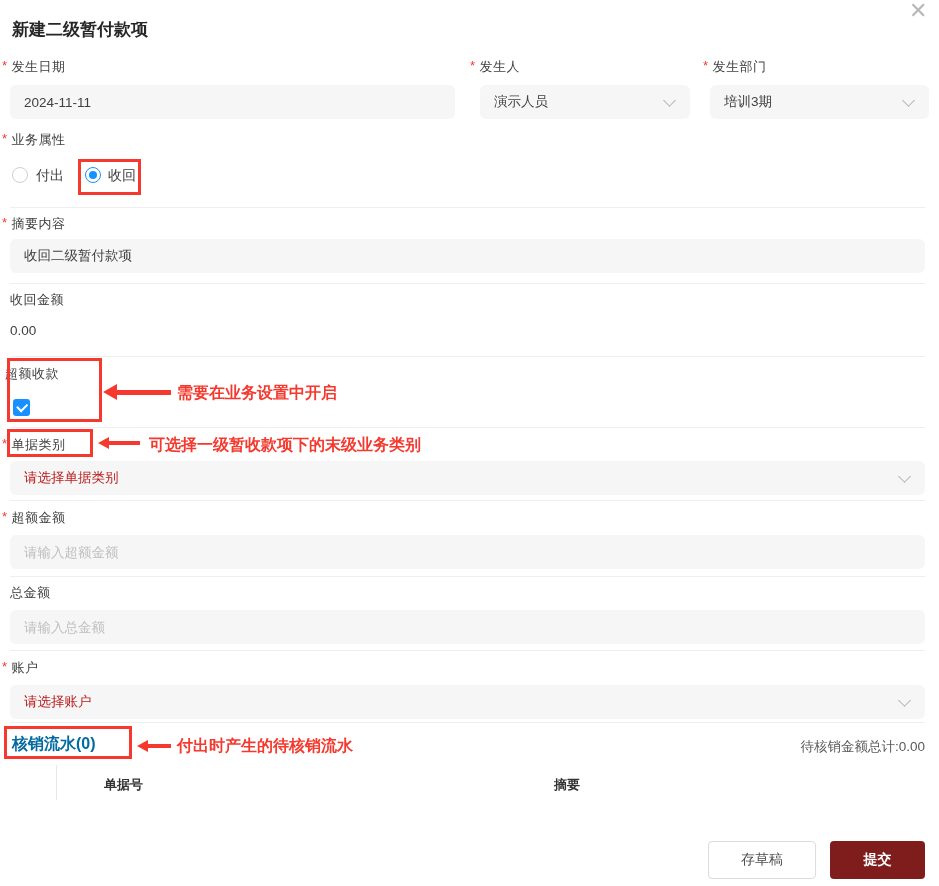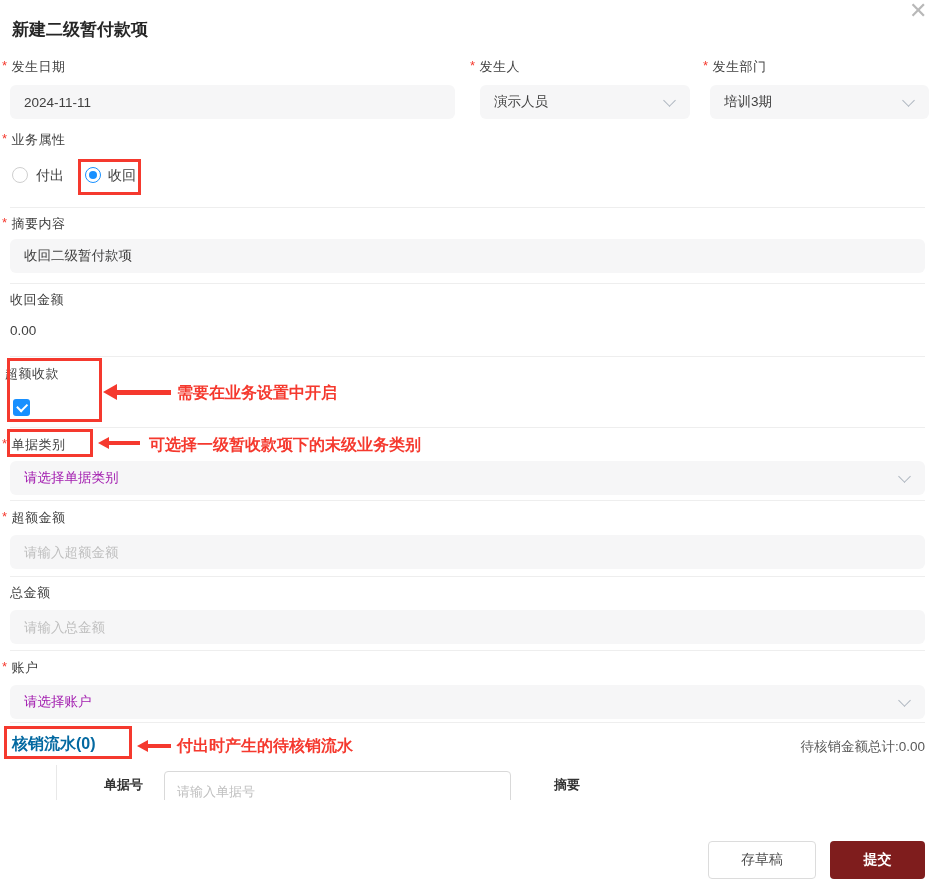--- a/index.html
+++ b/index.html
@@ -9,21 +9,21 @@
     font-family:"Liberation Sans","DejaVu Sans",sans-serif;
   }
   .close{position:absolute;left:909px;top:-2px;font-size:22px;color:#b8b8b8;cursor:pointer;font-weight:300;}
   .title{position:absolute;left:12px;top:18px;font-size:17px;font-weight:700;color:#262626;}
   .flabel{position:absolute;font-size:13px;color:#404040;display:flex;gap:4px;letter-spacing:.5px;white-space:nowrap;}
   .star{color:#f5392e;font-size:13px;line-height:1.3;}
   .gbox{position:absolute;box-sizing:border-box;height:34px;background:#f6f6f7;border:none;border-radius:6px;
         padding:0 14px;font-size:13.5px;color:#404040;font-family:inherit;outline:none;}
   input.gbox::placeholder{color:#bfbfbf;}
   .select{display:flex;align-items:center;justify-content:space-between;cursor:pointer;}
-  .ph{color:#a21caf;}
+  .ph{color:#b91c1c;}
   .chev{width:8px;height:8px;border-left:1.5px solid #aeb6c0;border-bottom:1.5px solid #aeb6c0;
         transform:rotate(-45deg);margin-top:-4px;margin-right:2px;flex:0 0 auto;}
   .divider{position:absolute;left:10px;width:915px;height:1px;background:#eeeeee;}
   .radio{position:absolute;width:16px;height:16px;border-radius:50%;box-sizing:border-box;
          border:1px solid #cfcfcf;background:#fff;cursor:pointer;}
   .radio.on{border-color:#1890ff;}
   .radio.on::after{content:"";position:absolute;left:3px;top:3px;width:8px;height:8px;border-radius:50%;background:#1890ff;}
   .rlabel{position:absolute;font-size:14px;color:#404040;}
   .checkbox{position:absolute;width:17px;height:17px;background:#1890ff;border-radius:3px;cursor:pointer;}
   .checkbox::after{content:"";position:absolute;left:3.5px;top:3.5px;width:8px;height:4.5px;
@@ -166,18 +166,17 @@
 <div class="red-box" style="left:4px;top:726px;width:128px;height:33px"></div>
 <div class="arrow" style="left:137px;top:740px">
   <span class="ahead sm"></span>
   <span class="atail sm" style="width:23px"></span>
 </div>
 <div class="ann" style="left:177px;top:736px">付出时产生的待核销流水</div>
 <div class="total-text" style="right:14px;top:738px">待核销金额总计:0.00</div>
 
 <div class="wf-clip">
   <span class="wf-label" style="left:47px;top:11px">单据号</span>
-  <input class="wf-input" style="left: 107px; top: 6px; width: 347px;" placeholder="请输入单据号">
   <span class="wf-label" style="left:497px;top:11px">摘要</span>
 </div>
 
 <button class="btn ghost" style="left:708px;top:841px;width:108px">存草稿</button>
 <button class="btn primary" style="left:830px;top:841px;width:95px">提交</button>
 
 </body></html>

